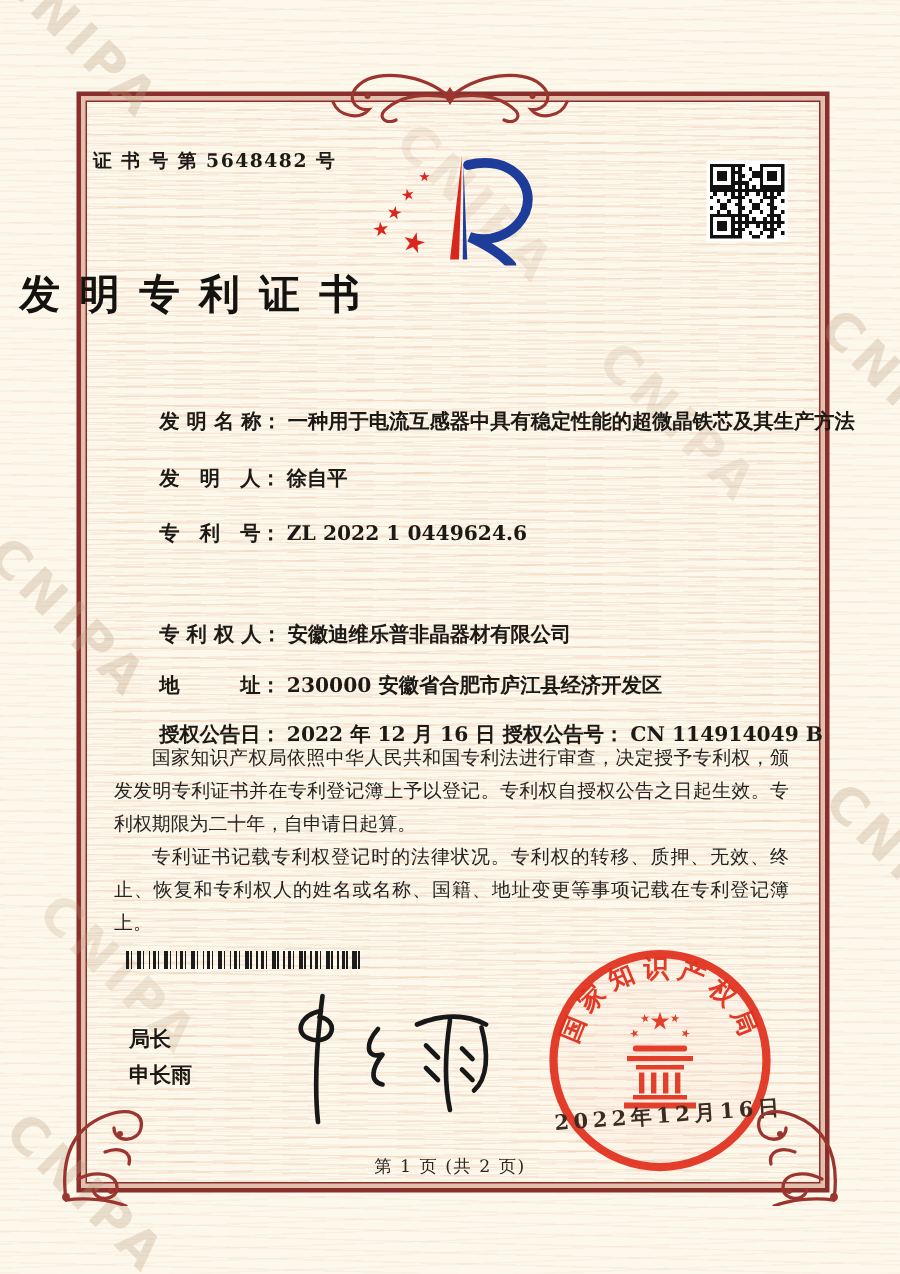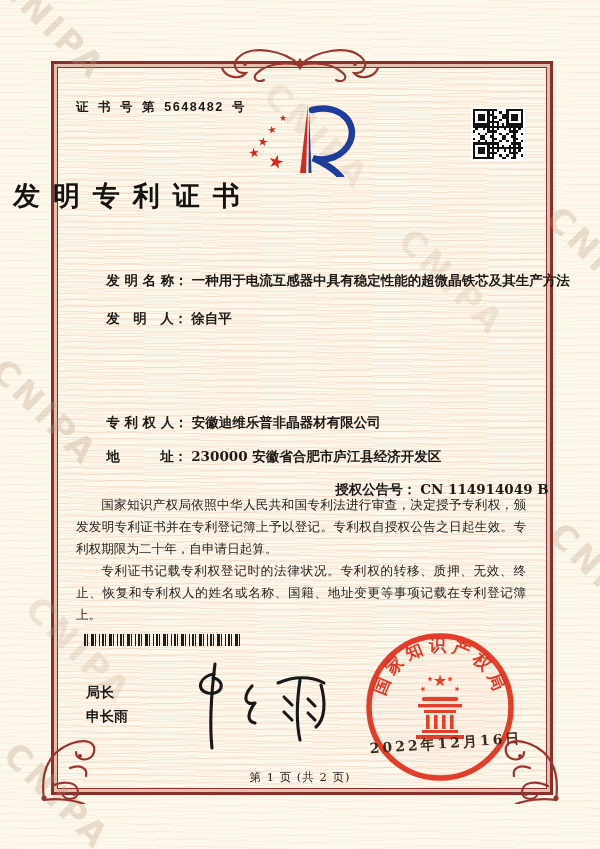--- a/index.html
+++ b/index.html
@@ -22,21 +22,21 @@
     z-index:1;
   }
   .wm{
     position:absolute;z-index:2;pointer-events:none;
     font-family:"DejaVu Sans","Liberation Sans",sans-serif;
     font-weight:bold;font-size:34px;letter-spacing:4px;
     color:rgba(186,160,125,0.30);
     transform:rotate(45deg);white-space:nowrap;
   }
   .content{position:absolute;inset:0;z-index:3;}
-  .cert-no{position:absolute;left:76px;top:99px;font-size:12.5px;font-weight:bold;letter-spacing:1px;white-space:pre;font-family:Liberation Mono, monospace;}
+  .cert-no{position:absolute;left:62px;top:99px;font-size:12.5px;font-weight:bold;letter-spacing:1px;white-space:pre;}
   .title{position:absolute;left:0;right:0;top:178px;text-align:left;font-size:27px;font-weight:bold;letter-spacing:0.48em;text-indent:0.48em;color:#151310;}
   .logo{position:absolute;left:234px;top:101px;width:136px;height:76px;}
   .qr{position:absolute;left:471px;top:107px;width:54px;height:54px;background:#fff;padding:2px;box-sizing:border-box;}
   .field-row{position:absolute;left:78px;font-size:13.5px;font-weight:bold;white-space:pre;}
   .flabel{white-space:pre;}
   .fvalue{margin-left:4px;}
   .grant-no{position:absolute;left:307px;font-size:13.5px;font-weight:bold;white-space:pre;}
   .body-text{position:absolute;left:76px;top:494px;width:450px;font-size:12.6px;line-height:1.74;color:#262320;}
   .body-text p{margin:0;text-indent:2em;text-align:justify;}
   .barcode{
@@ -392,25 +392,31 @@
     </div>
 
     <div class="title">发明专利证书</div>
 
     <div class="field-row" style="top:256px">
       <span class="flabel">发 明 名 称：</span><span class="fvalue">一种用于电流互感器中具有稳定性能的超微晶铁芯及其生产方法</span>
     </div>
     <div class="field-row" style="top:294px">
       <span class="flabel">发　明　人：</span><span class="fvalue">徐自平</span>
     </div>
+    <div class="field-row" style="top:331px">
+      <span class="flabel">专　利　号：</span><span class="fvalue">ZL 2022 1 0449624.6</span>
+    </div>
     <div class="field-row" style="top:398px">
       <span class="flabel">专 利 权 人：</span><span class="fvalue">安徽迪维乐普非晶器材有限公司</span>
     </div>
     <div class="field-row" style="top:432px">
       <span class="flabel">地　　　址：</span><span class="fvalue">230000 安徽省合肥市庐江县经济开发区</span>
+    </div>
+    <div class="field-row" style="top:465px">
+      <span class="flabel">授权公告日：</span><span class="fvalue">2022 年 12 月 16 日</span>
     </div>
     <div class="grant-no" style="top:465px">
       <span class="flabel">授权公告号：</span><span class="fvalue">CN 114914049 B</span>
     </div>
 
     <div class="body-text">
       <p>国家知识产权局依照中华人民共和国专利法进行审查，决定授予专利权，颁发发明专利证书并在专利登记簿上予以登记。专利权自授权公告之日起生效。专利权期限为二十年，自申请日起算。</p>
       <p>专利证书记载专利权登记时的法律状况。专利权的转移、质押、无效、终止、恢复和专利权人的姓名或名称、国籍、地址变更等事项记载在专利登记簿上。</p>
     </div>
 

